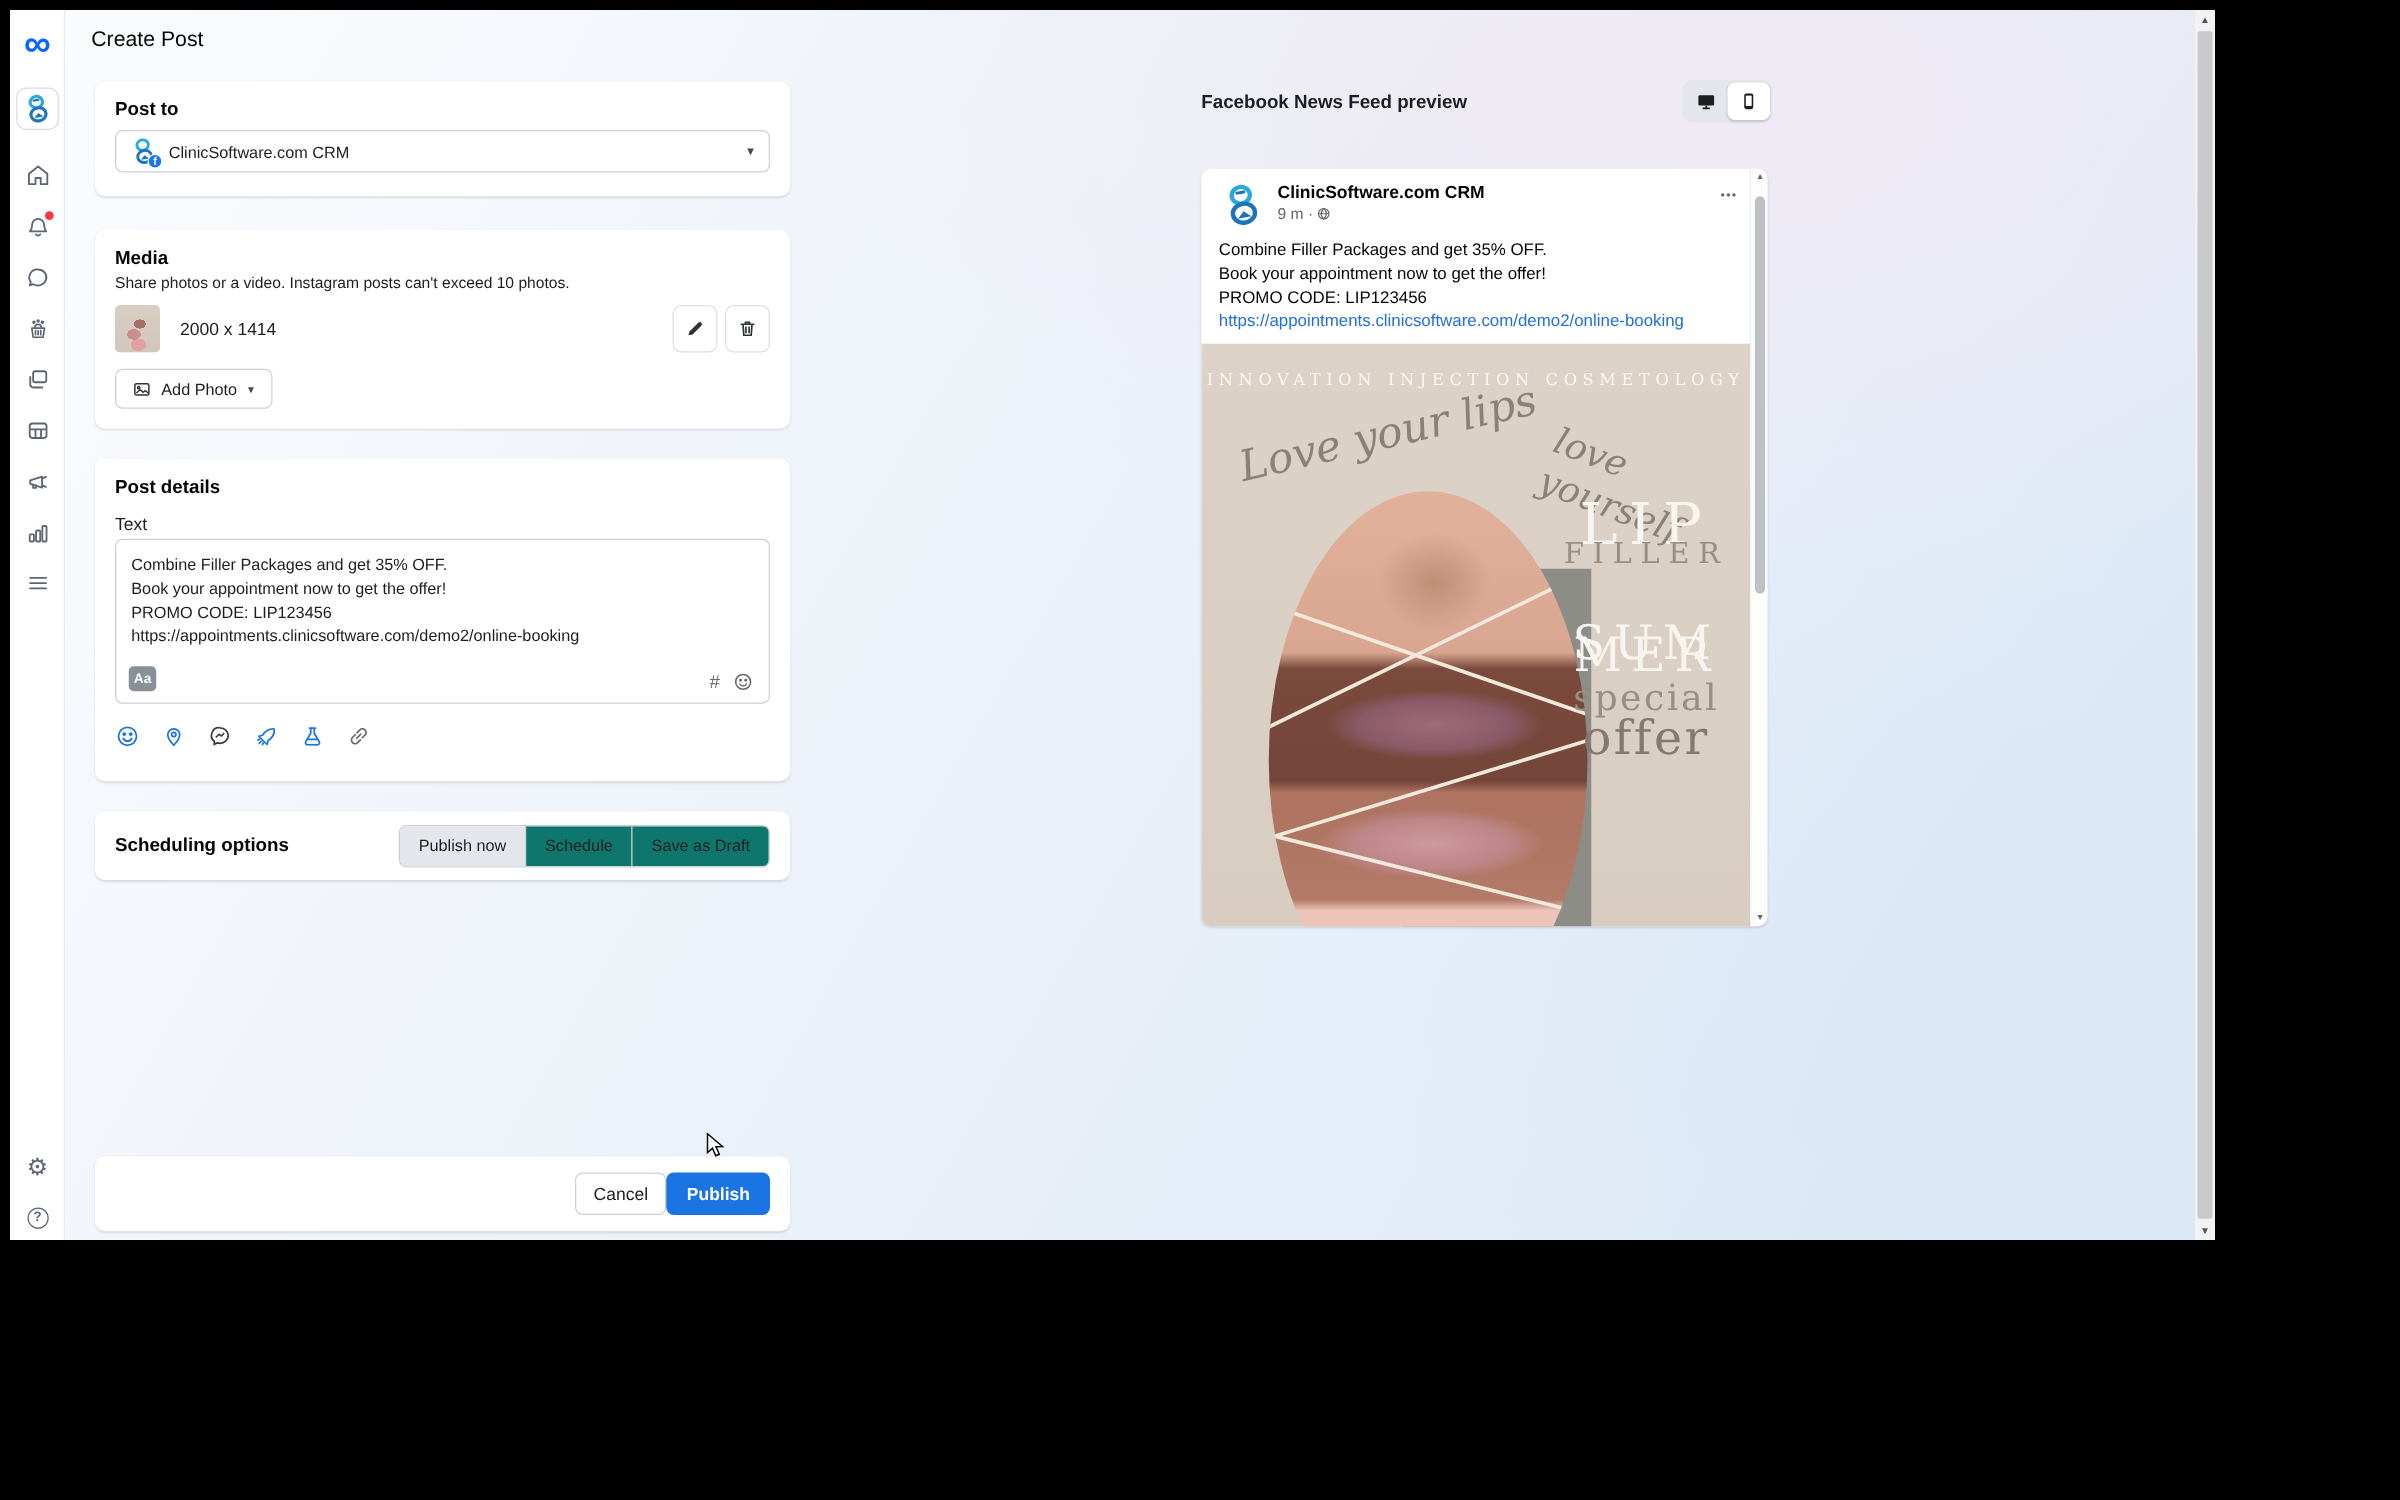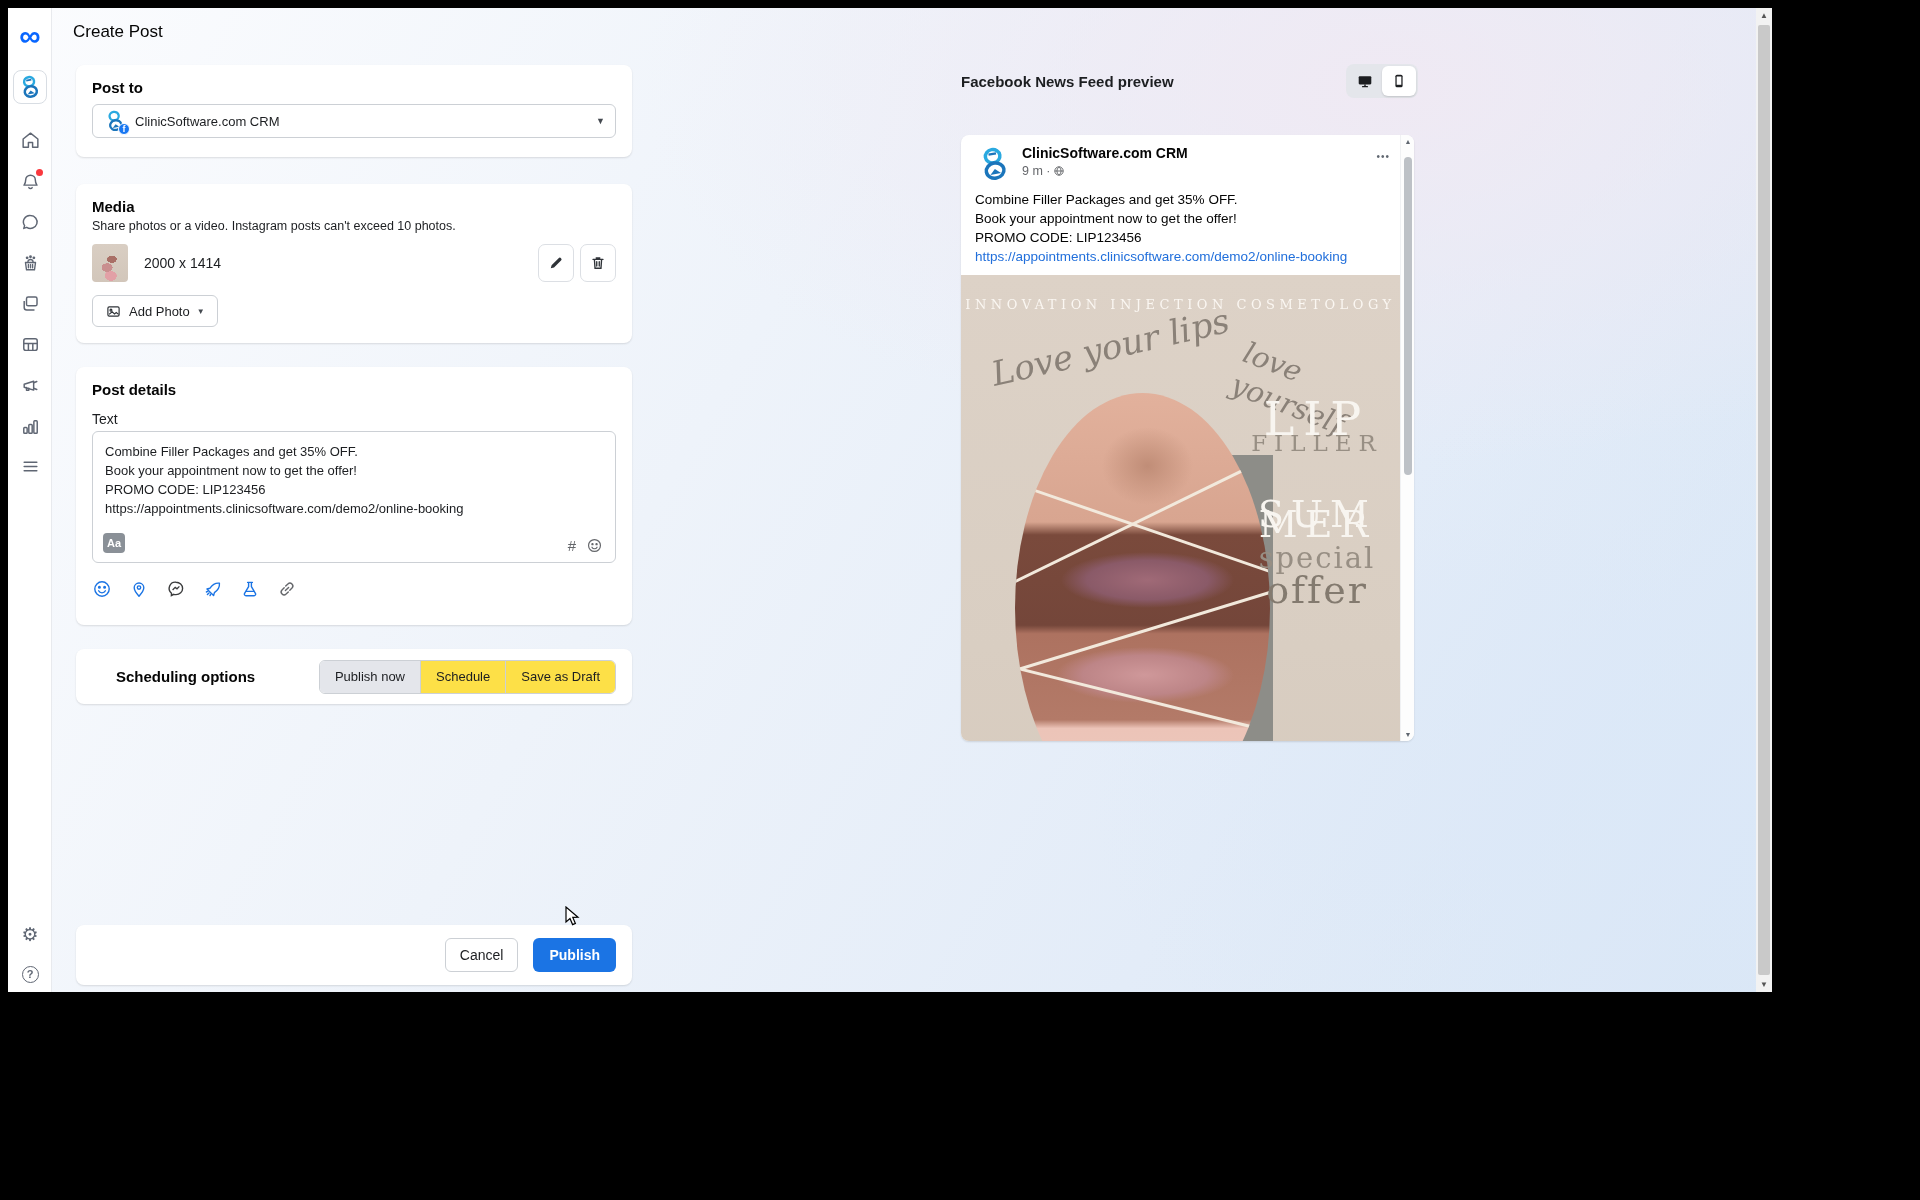--- a/index.html
+++ b/index.html
@@ -70,30 +70,30 @@
     background:#8a9097; color:#fff; font-size:11px; font-weight:bold; display:flex;
     align-items:center; justify-content:center; cursor:pointer; }
   .composer-corner { position:absolute; right:12px; bottom:8px; display:flex; gap:10px;
     align-items:center; }
   .hash { font-size:15px; color:#65676b; cursor:pointer; }
   .icon-row { position:absolute; left:16px; top:212px; display:flex; gap:17px; align-items:center; }
   .icon-row > span { width:20px; height:20px; display:inline-flex; cursor:pointer; }
   
   .card-scheduling { left:68px; top:641px; width:556px; height:55px; display:flex;
     align-items:center; padding:0 16px; }
-  .sched-heading { flex:1;margin-left:24px; }
+  .sched-heading { flex:1; }
   .segmented { display:flex; border:1px solid #ccd0d5; border-radius:6px; overflow:hidden;
     height:34px; }
   .segment { display:flex; align-items:center; padding:0 15px; font-size:13px; color:#1c1e21;
-    background:#fde047; border-left:1px solid #ccd0d5; cursor:pointer; white-space:nowrap; }
+    background:#0f766e; border-left:1px solid #ccd0d5; cursor:pointer; white-space:nowrap; }
   .segment:first-child { border-left:none; }
   .segment.selected { background:#e4e6eb; }
   
   .footer-bar { left:68px; top:917px; width:556px; height:60px; display:flex; align-items:center;
-    justify-content:flex-end; padding:0 16px; gap:15px; }
+    justify-content:flex-end; padding:0 16px; gap:0; }
   .btn-cancel { height:34px; padding:0 14px; border:1px solid #ccd0d5; border-radius:6px;
     background:#fff; font-size:14px; color:#1c1e21; display:flex; align-items:center;
     cursor:pointer; }
   .btn-publish { height:34px; padding:0 16px; border:none; border-radius:6px; background:#1b74e4;
     font-size:14px; font-weight:bold; color:#fff; display:flex; align-items:center;
     cursor:pointer; }
   
   .preview-header { position:absolute; left:953px; top:56px; width:457px; height:34px;
     display:flex; align-items:center; }
   .preview-title { font-size:15px; font-weight:bold; color:#1c1e21; flex:1; }

